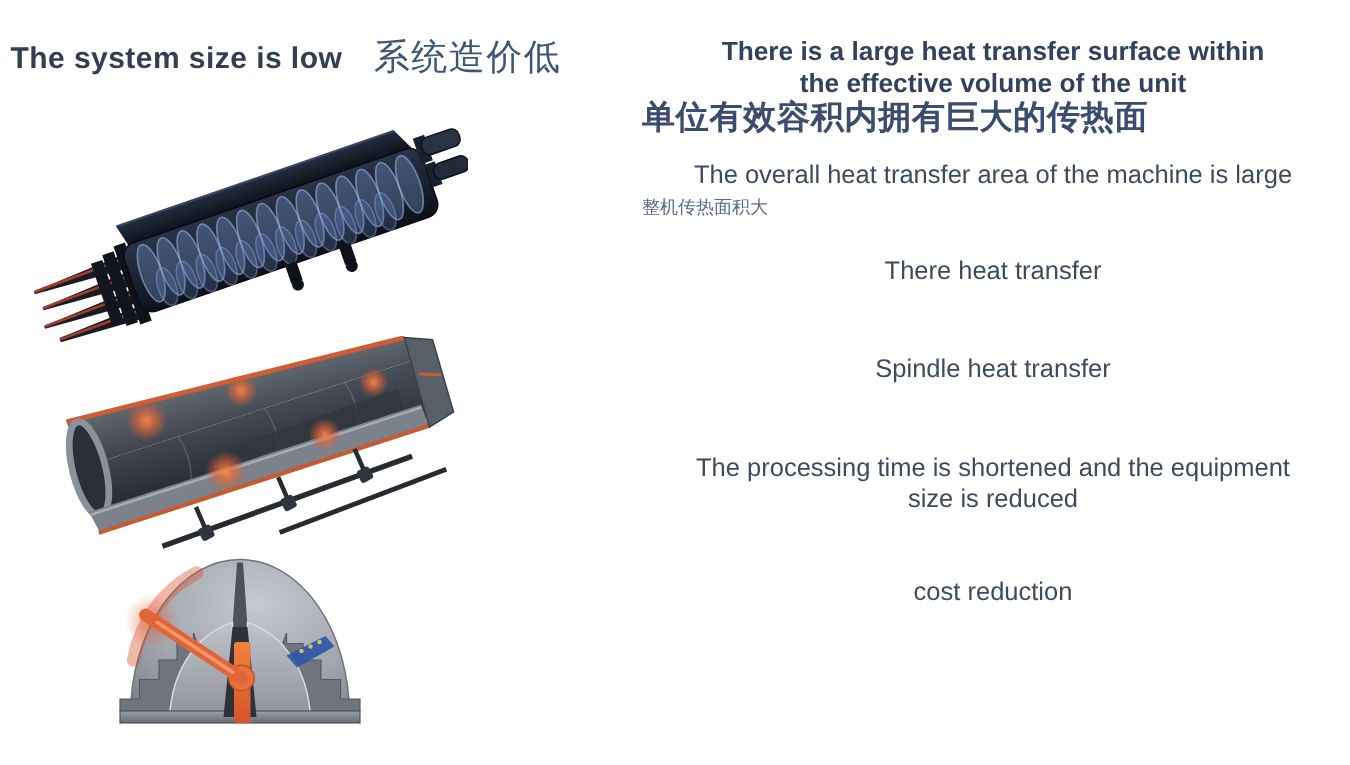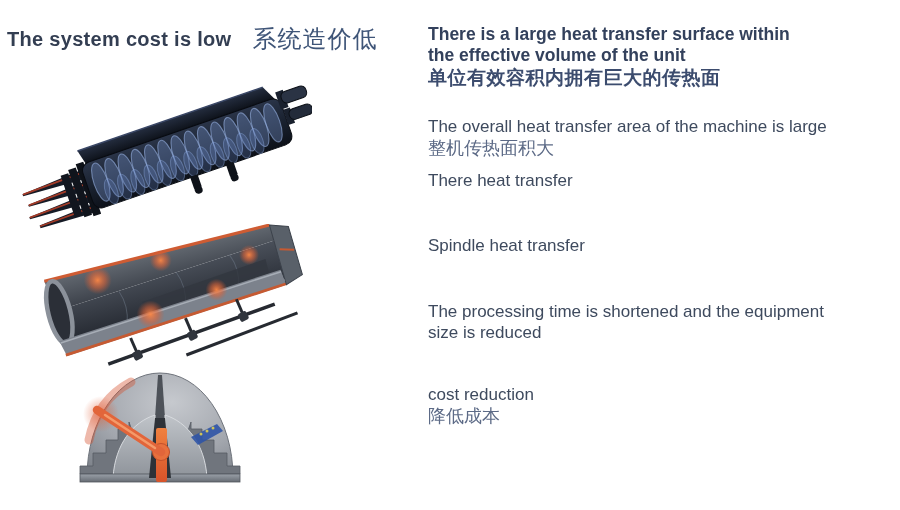--- a/index.html
+++ b/index.html
@@ -3,37 +3,37 @@
 <meta charset="utf-8">
 <style>
   html,body{margin:0;padding:0;background:#fff;}
   .slide{position:relative;width:900px;height:510px;background:#ffffff;overflow:hidden;
          font-family:"Liberation Sans",sans-serif;}
   .title-row{position:absolute;left:7px;top:26px;display:flex;align-items:flex-start;gap:21px;white-space:nowrap;}
   .title-en{margin:0;font-size:20px;font-weight:700;color:#333e52;letter-spacing:.3px;line-height:26px;}
   .title-zh{font-family:Liberation Serif, serif;font-size:24px;line-height:27px;color:#3f5578;letter-spacing:1px;}
   .features{position:absolute;left:428px;top:0;width:468px;}
   .feature{position:absolute;left:0;width:468px;}
-  .f0{top:24px}.f1{top:116px}.f2{top:170px}.f3{top:235px}.f4{top:301px}.f5{top:384px}
-  .feature .en{margin:0;font-size:17px;line-height:21px;color:#3e4a5e;white-space:pre-line;}
-  .feature .zh{margin:0;font-size:18px;line-height:21px;color:#5c6a86;padding-top:1px;}
+  .f0{top:24px}.f1{top:106px}.f2{top:170px}.f3{top:235px}.f4{top:301px}.f5{top:384px}
+  .feature .en{margin:0;font-size:17px;line-height:21px;color:#3e4a5e;white-space:pre-line;text-align:center;}
+  .feature .zh{margin:0;font-size:12px;line-height:21px;color:#5c6a86;padding-top:1px;}
   .feature.lead .en{font-weight:700;font-size:17.5px;color:#33415c;}
-  .feature.lead .zh{font-weight:700;font-size:19px;line-height:22px;color:#3c4c6e;letter-spacing:.5px;}
+  .feature.lead .zh{font-weight:700;font-size:22px;line-height:22px;color:#3c4c6e;letter-spacing:.5px;}
   .illu{position:absolute;}
   #illu-dryer{left:20px;top:78px;}
   #illu-trough{left:38px;top:224px;}
   #illu-disc{left:55px;top:360px;}
 </style>
 </head>
 <body>
 
 <div class="slide">
 
   <header class="title-row">
-    <h1 class="title-en">The system cost is low</h1>
+    <h1 class="title-en">The system size is low</h1>
     <span class="title-zh">系统造价低</span>
   </header>
 
   <svg id="illu-dryer" class="illu" width="292" height="158" viewBox="0 0 292 158" aria-hidden="true">
     <defs>
       <linearGradient id="g1body" x1="0" y1="0" x2="0" y2="1">
         <stop offset="0" stop-color="#2a3448"></stop>
           <stop offset="0.5" stop-color="#1a2230"></stop>
           <stop offset="1" stop-color="#0d1119"></stop>
       </linearGradient>
@@ -239,17 +239,16 @@
     </div>
     <div class="feature f3">
       <p class="en">Spindle heat transfer</p>
     </div>
     <div class="feature f4">
       <p class="en">The processing time is shortened and the  equipment
 size is reduced</p>
     </div>
     <div class="feature f5">
       <p class="en">cost reduction</p>
-      <p class="zh">降低成本</p>
     </div>
   </div>
 
 </div>
 
 </body></html>

